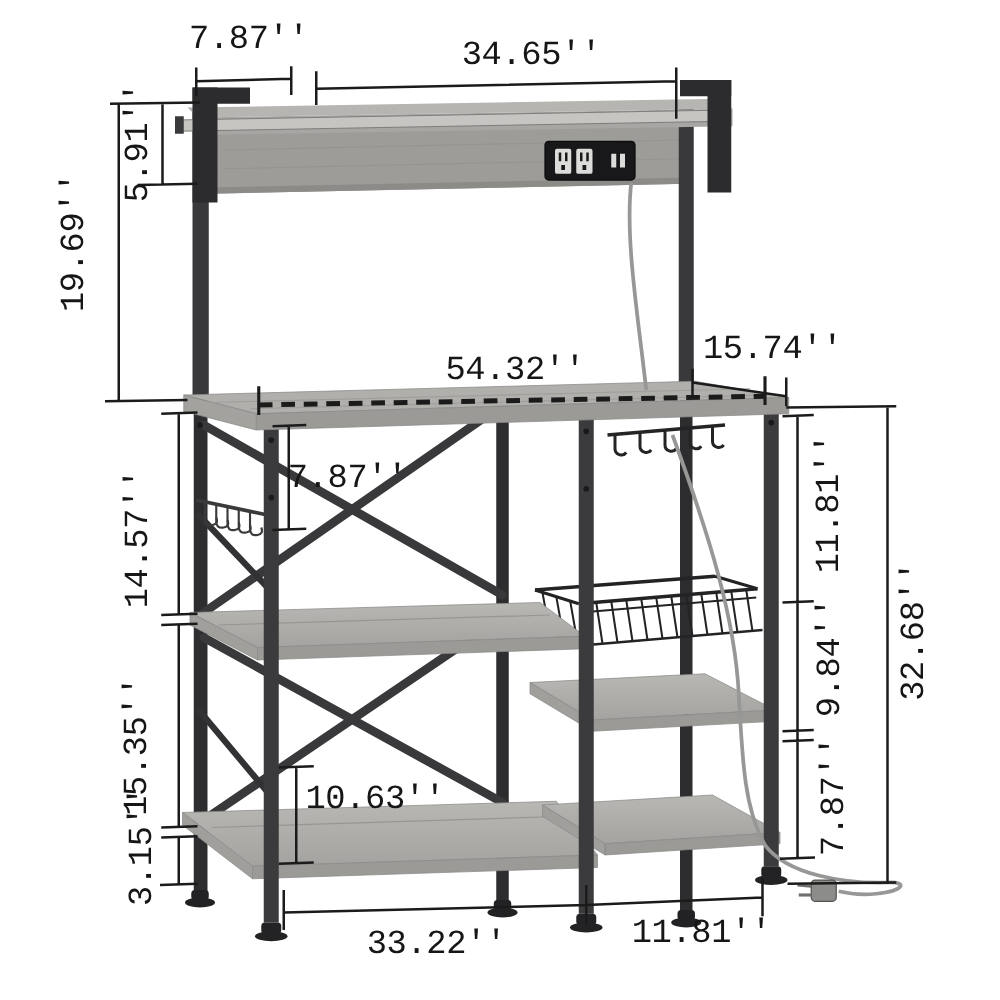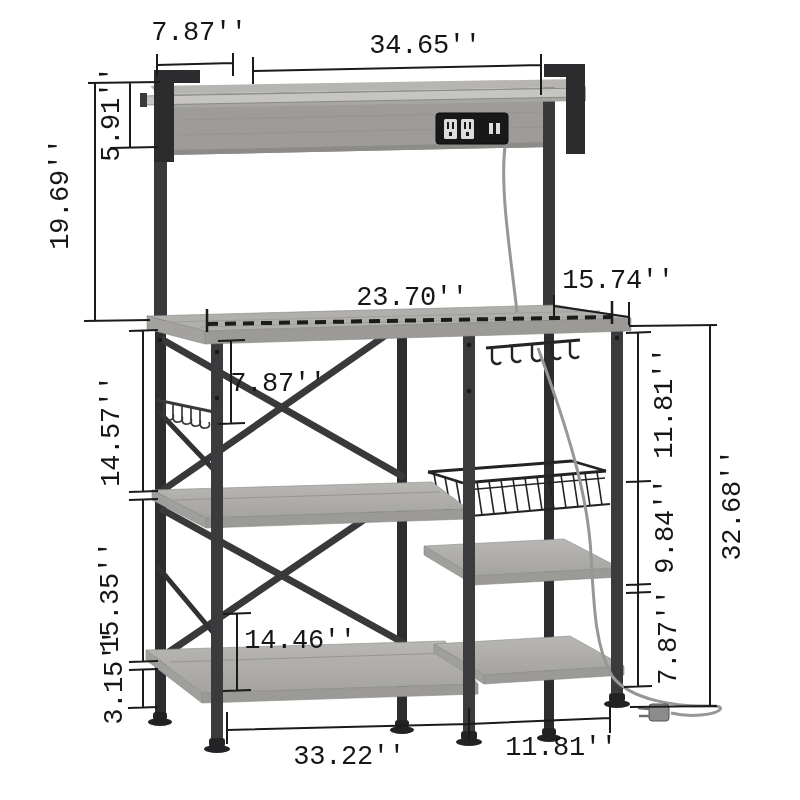--- a/index.html
+++ b/index.html
@@ -230,27 +230,27 @@
 
     <path d="M227,730 L469,724 M227,712 V744 M469,708 V740"></path>
     <path d="M469,724 L610,718 M610,703 V733"></path>
   </g>
 </svg>
 
 <div class="dim-label" style="left:199px;top:33px;">7.87''</div>
 <div class="dim-label" style="left:401px;top:46px;margin-left:24px;">34.65''</div>
 <div class="dim-label v" style="left:112px;top:114px;">5.91''</div>
 <div class="dim-label v" style="left:61px;top:194px;">19.69''</div>
-<div class="dim-label" style="left:412px;top:298px;">23.70''</div>
+<div class="dim-label" style="left:412px;top:298px;">54.32''</div>
 <div class="dim-label" style="left:618px;top:281px;">15.74''</div>
 <div class="dim-label" style="left:278px;top:384px;">7.87''</div>
 <div class="dim-label v" style="left:112px;top:431px;">14.57''</div>
 <div class="dim-label v" style="left:111px;top:597px;">15.35''</div>
 <div class="dim-label v" style="left:115px;top:677px;">3.15''</div>
-<div class="dim-label" style="left:300px;top:641px;">14.46''</div>
+<div class="dim-label" style="left:300px;top:641px;">10.63''</div>
 <div class="dim-label v" style="left:665px;top:403px;">11.81''</div>
 <div class="dim-label v" style="left:666px;top:526px;">9.84''</div>
 <div class="dim-label v" style="left:669px;top:637px;">7.87''</div>
 <div class="dim-label v" style="left:733px;top:505px;">32.68''</div>
 <div class="dim-label" style="left:349px;top:757px;">33.22''</div>
 <div class="dim-label" style="left:561px;top:748px;">11.81''</div>
 
 </div>
 
 </body></html>

